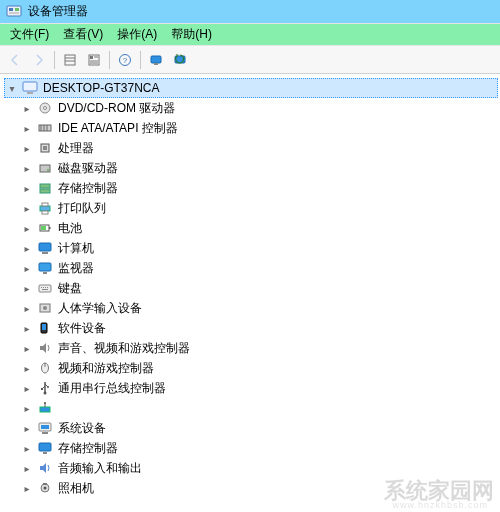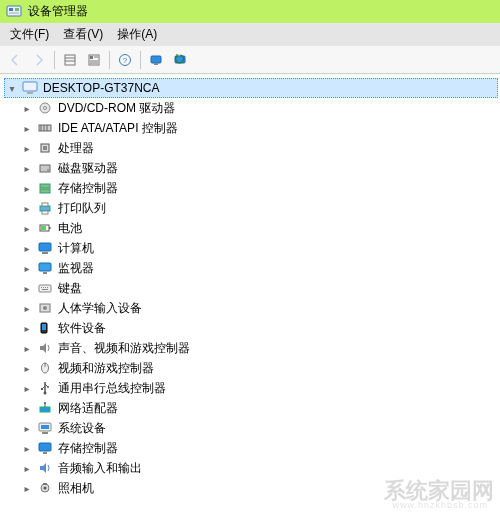--- a/index.html
+++ b/index.html
@@ -11,35 +11,35 @@
     color: #000;
     width: 500px;
     height: 512px;
     overflow: hidden;
     position: relative;
   }
   .title-bar {
     display: flex;
     align-items: center;
     padding: 4px 6px;
-    background: #bef264;
+    background: #7dd3fc;
     border-bottom: 1px solid #e6e6e6;
     height: 24px;
   }
   .title-bar .app-icon {
     width: 16px; height: 16px; margin-right: 6px;
     display: inline-flex; align-items: center; justify-content: center;
   }
   .title-text { font-size: 12px; }
   .menu-bar {
     display: flex;
     align-items: center;
     gap: 2px;
     padding: 2px 4px;
-    background: #e5e5e5;
+    background: #86efac;
     border-bottom: 1px solid #e6e6e6;
     height: 22px;
   }
   .menu-item {
     padding: 2px 6px;
     cursor: default;
   }
   .toolbar {
     display: flex;
     align-items: center;
@@ -125,20 +125,21 @@
       <rect x="3" y="8" width="10" height="2" fill="#ccc"></rect>
     </svg>
   </span>
   <span class="title-text">设备管理器</span>
 </div>
 
 <div class="menu-bar">
   <div class="menu-item">文件(F)</div>
   <div class="menu-item">查看(V)</div>
   <div class="menu-item">操作(A)</div>
+  <div class="menu-item">帮助(H)</div>
 </div>
 
 <div class="toolbar">
   <div class="tb-btn disabled">
     <svg width="14" height="14" viewBox="0 0 14 14">
         <path d="M9 2 L4 7 L9 12" stroke="#5a8bd6" stroke-width="1.5" fill="none"></path>
       </svg>
   </div>
   <div class="tb-btn disabled">
     <svg width="14" height="14" viewBox="0 0 14 14">
@@ -361,21 +362,20 @@
       </div>
       <div class="row">
         <span class="expander">▸</span>
         <span class="dev-icon">
           <svg width="16" height="14" viewBox="0 0 16 14">
             <rect x="3" y="6" width="10" height="5" fill="#2f8fe0" stroke="#1b6"></rect>
             <line x1="8" y1="6" x2="8" y2="2" stroke="#555"></line>
             <circle cx="8" cy="2" r="1" fill="#555"></circle>
           </svg>
         </span>
-        <span class="dev-label">网络适配器</span>
       </div>
       <div class="row">
         <span class="expander">▸</span>
         <span class="dev-icon">
           <svg width="16" height="14" viewBox="0 0 16 14">
             <rect x="2" y="2" width="12" height="8" rx="1" fill="#eee" stroke="#888"></rect>
             <rect x="4" y="4" width="8" height="4" fill="#2f8fe0"></rect>
             <rect x="5" y="11" width="6" height="2" fill="#888"></rect>
           </svg>
         </span>

